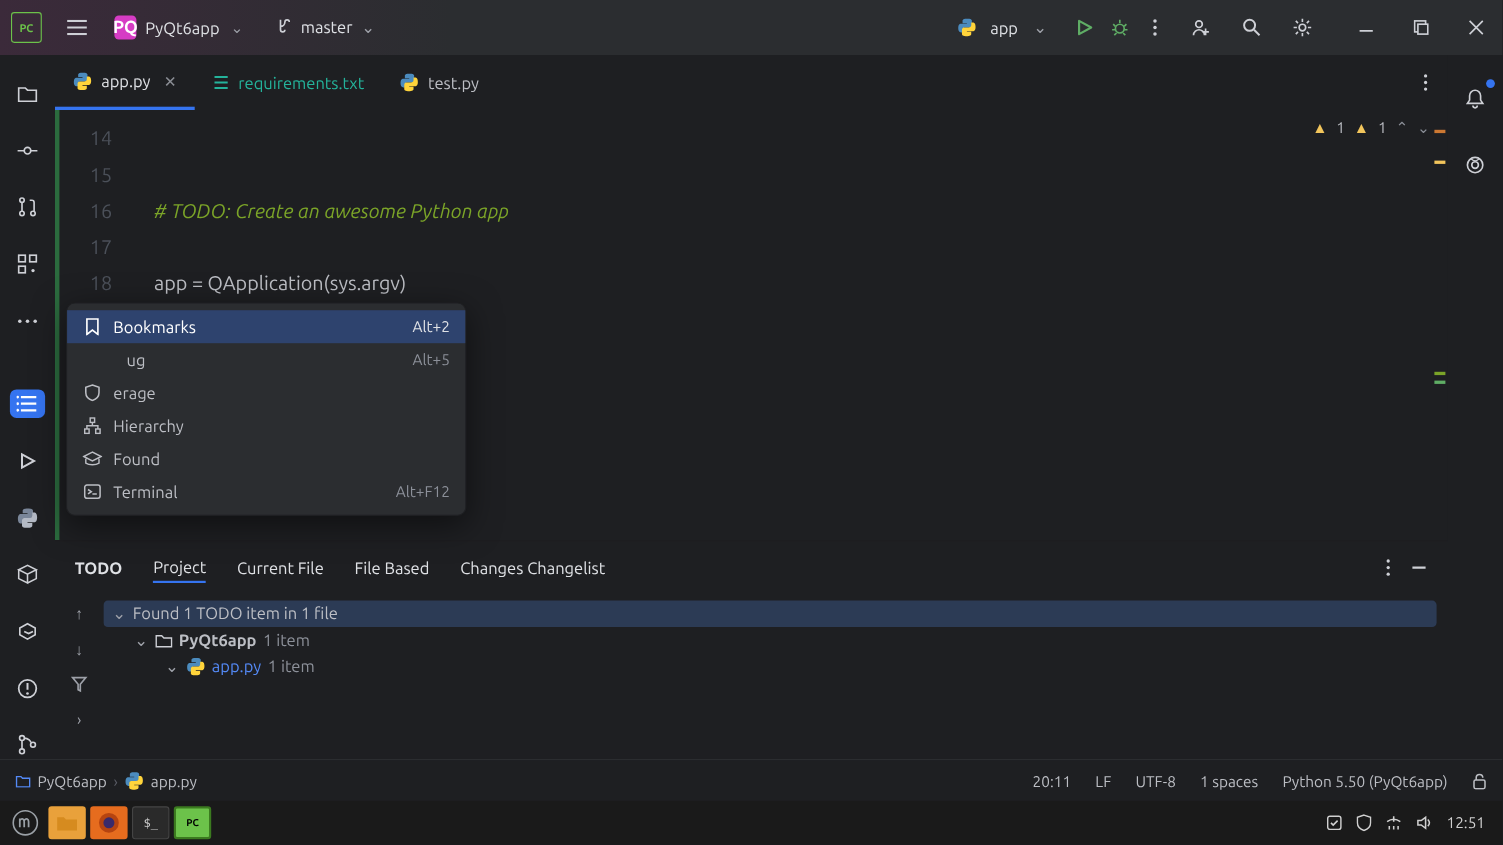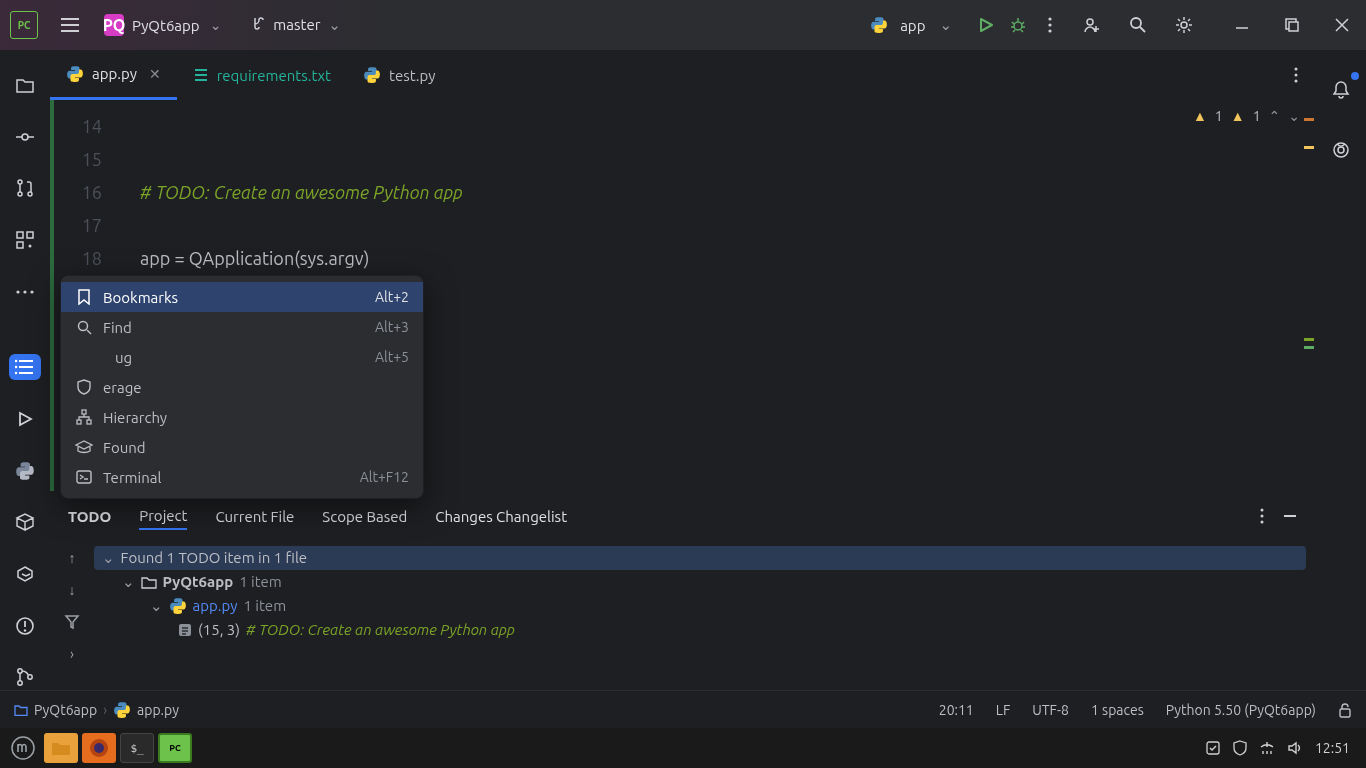--- a/index.html
+++ b/index.html
@@ -353,21 +353,21 @@
         <div class="m gr" style="top:238px"></div>
         <div class="m g" style="top:246px"></div>
       </div>
     </div>
 
     <div class="tool-window">
       <div class="tw-tabs">
         <div class="tw-tab bold">TODO</div>
         <div class="tw-tab under">Project</div>
         <div class="tw-tab">Current File</div>
-        <div class="tw-tab">Scope Based</div>
+        <div class="tw-tab">File Based</div>
         <div class="tw-tab">Changes Changelist</div>
         <div class="tw-right">
           <span>
               <svg width="4" height="16">
                 <circle cx="2" cy="2" r="1.5" fill="#ced0d6"></circle>
                 <circle cx="2" cy="8" r="1.5" fill="#ced0d6"></circle>
                 <circle cx="2" cy="14" r="1.5" fill="#ced0d6"></circle>
               </svg>
             </span>
           <span>
@@ -403,28 +403,20 @@
           </div>
           <div class="tree-row ind2">
             <span style="color:#9da0a8">⌄</span>
             <svg class="py-icon" viewBox="0 0 32 32" width="16" height="16">
                 <path fill="#4b8bbe" d="M15 2c-6 0-6 3-6 3v4h7v1H6s-4 0-4 7 4 7 4 7h3v-4s0-4 4-4h7s4 0 4-4V5s0-3-6-3h-3z"></path>
                 <path fill="#ffd43b" d="M17 30c6 0 6-3 6-3v-4h-7v-1h10s4 0 4-7-4-7-4-7h-3v4s0 4-4 4h-7s-4 0-4 4v7s0 3 6 3h3z"></path>
               </svg>
             <span class="apppy">app.py</span>
             <span class="fade">1 item</span>
           </div>
-          <div class="tree-row ind3">
-            <svg width="14" height="14">
-                <rect x="1" y="1" width="12" height="12" rx="2" fill="#8c9099"></rect>
-                <path d="M4 5h6M4 8h6M4 11h4" stroke="#2b2d30" stroke-width="1.3"></path>
-              </svg>
-            <span>(15, 3)</span>
-            <span class="todo-green"># TODO: Create an awesome Python app</span>
-          </div>
         </div>
       </div>
     </div>
   </div>
 
   <div class="right-strip">
     <div class="ls-icon dim bell-wrap">
       <svg width="18" height="20">
           <path d="M9 2a5 5 0 00-5 5v4l-2 3h14l-2-3V7a5 5 0 00-5-5zM7 16a2 2 0 004 0" fill="none" stroke="#ced0d6" stroke-width="1.5"></path>
         </svg>
@@ -443,30 +435,20 @@
 <div class="todo-tip">TODO</div>
 <div class="popup">
   <div class="popup-item sel">
     <span class="ic">
         <svg width="14" height="16">
           <path d="M2 1h10v14l-5-4-5 4z" fill="none" stroke="currentColor" stroke-width="1.5"></path>
         </svg>
       </span>
     <span>Bookmarks</span>
     <span class="sc">Alt+2</span>
-  </div>
-  <div class="popup-item">
-    <span class="ic">
-        <svg width="15" height="15">
-          <circle cx="6" cy="6" r="4.5" fill="none" stroke="#bcbec4" stroke-width="1.5"></circle>
-          <path d="M10 10l4 4" stroke="#bcbec4" stroke-width="1.5"></path>
-        </svg>
-      </span>
-    <span>Find</span>
-    <span class="sc">Alt+3</span>
   </div>
   <div class="popup-item">
     <span class="ic"></span>
     <span style="margin-left:12px">ug</span>
     <span class="sc">Alt+5</span>
   </div>
   <div class="popup-item">
     <span class="ic">
         <svg width="14" height="16">
           <path d="M7 1l6 2v5c0 4-3 6-6 7-3-1-6-3-6-7V3z" fill="none" stroke="#bcbec4" stroke-width="1.4"></path>

